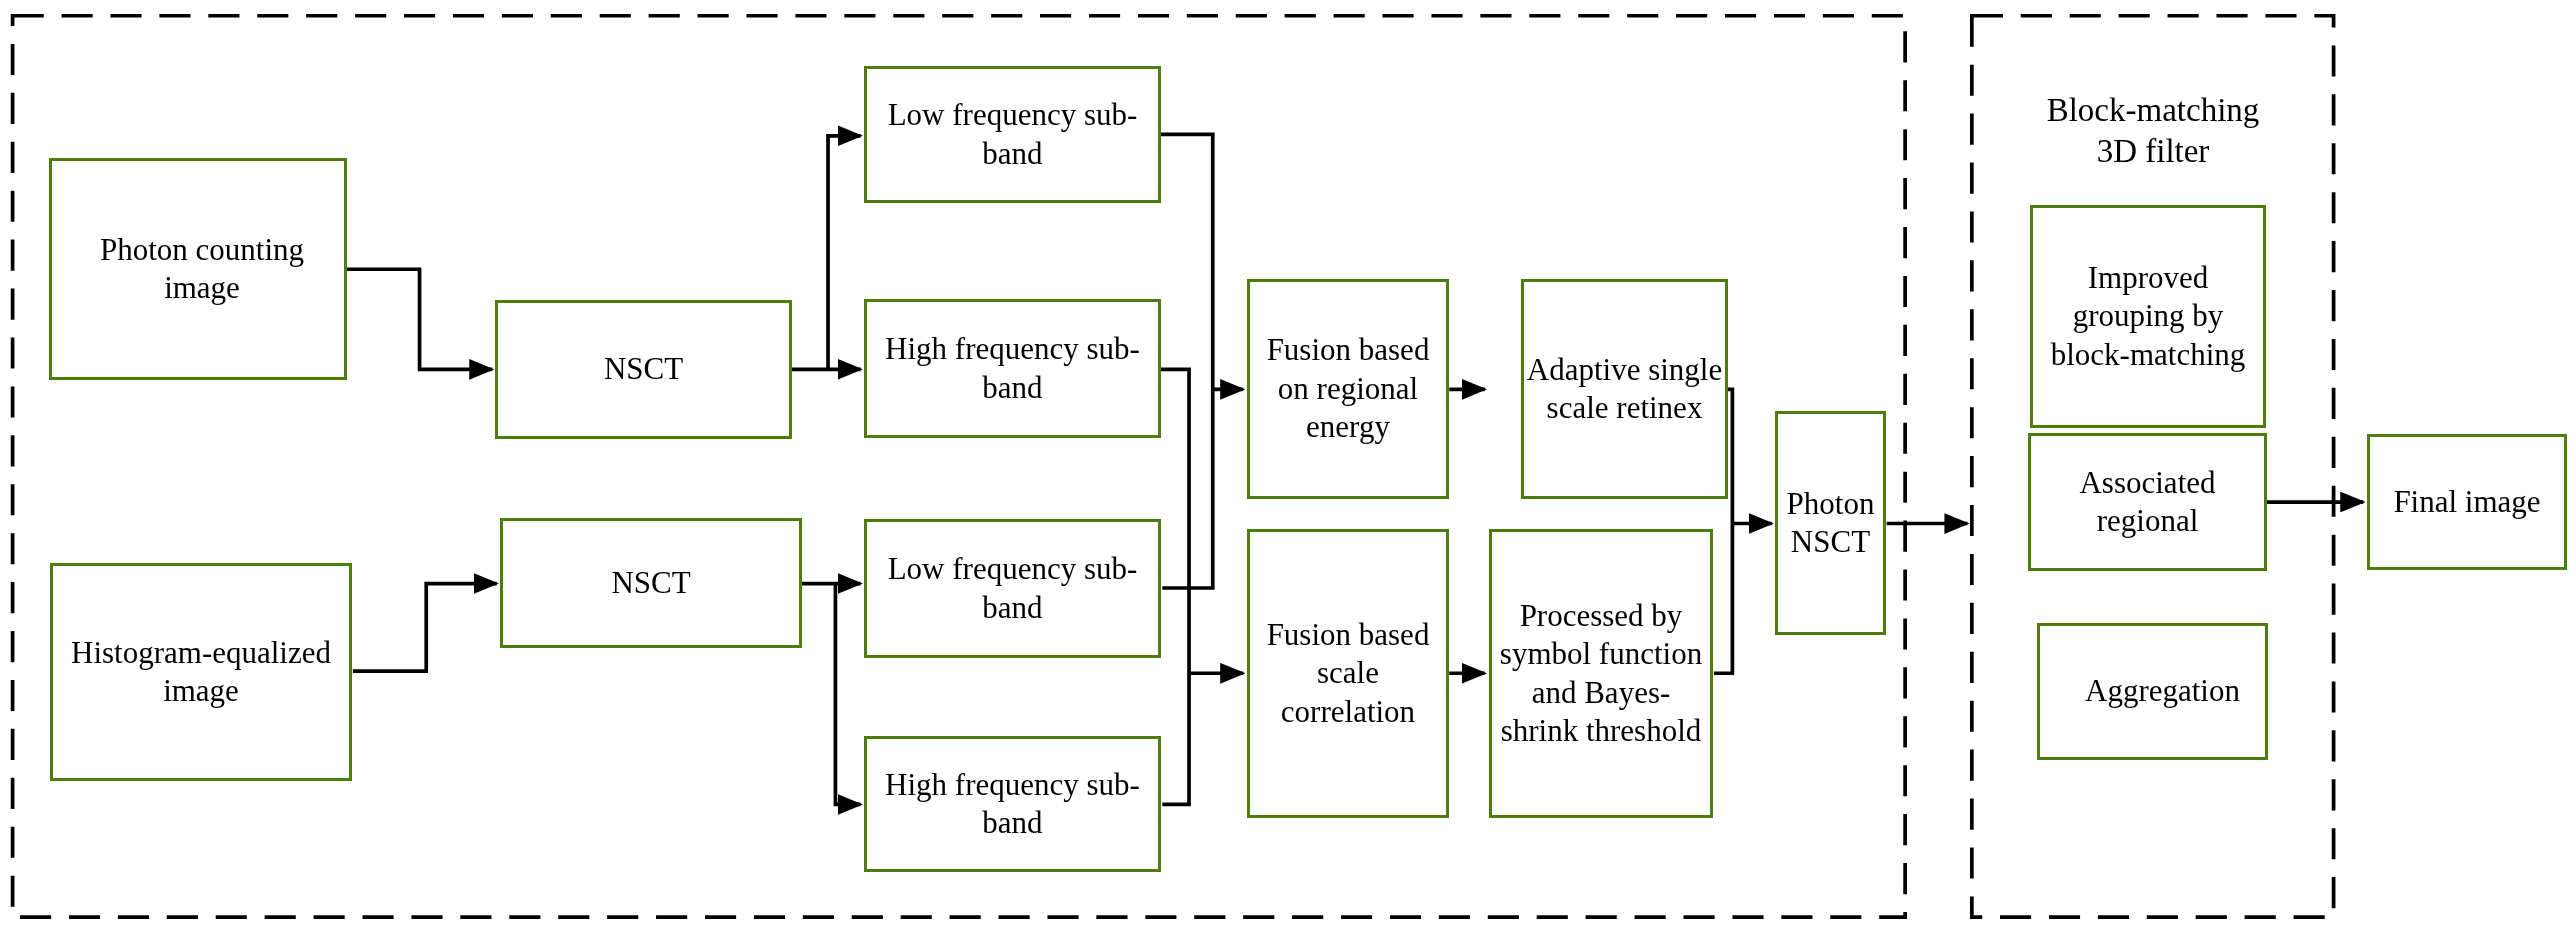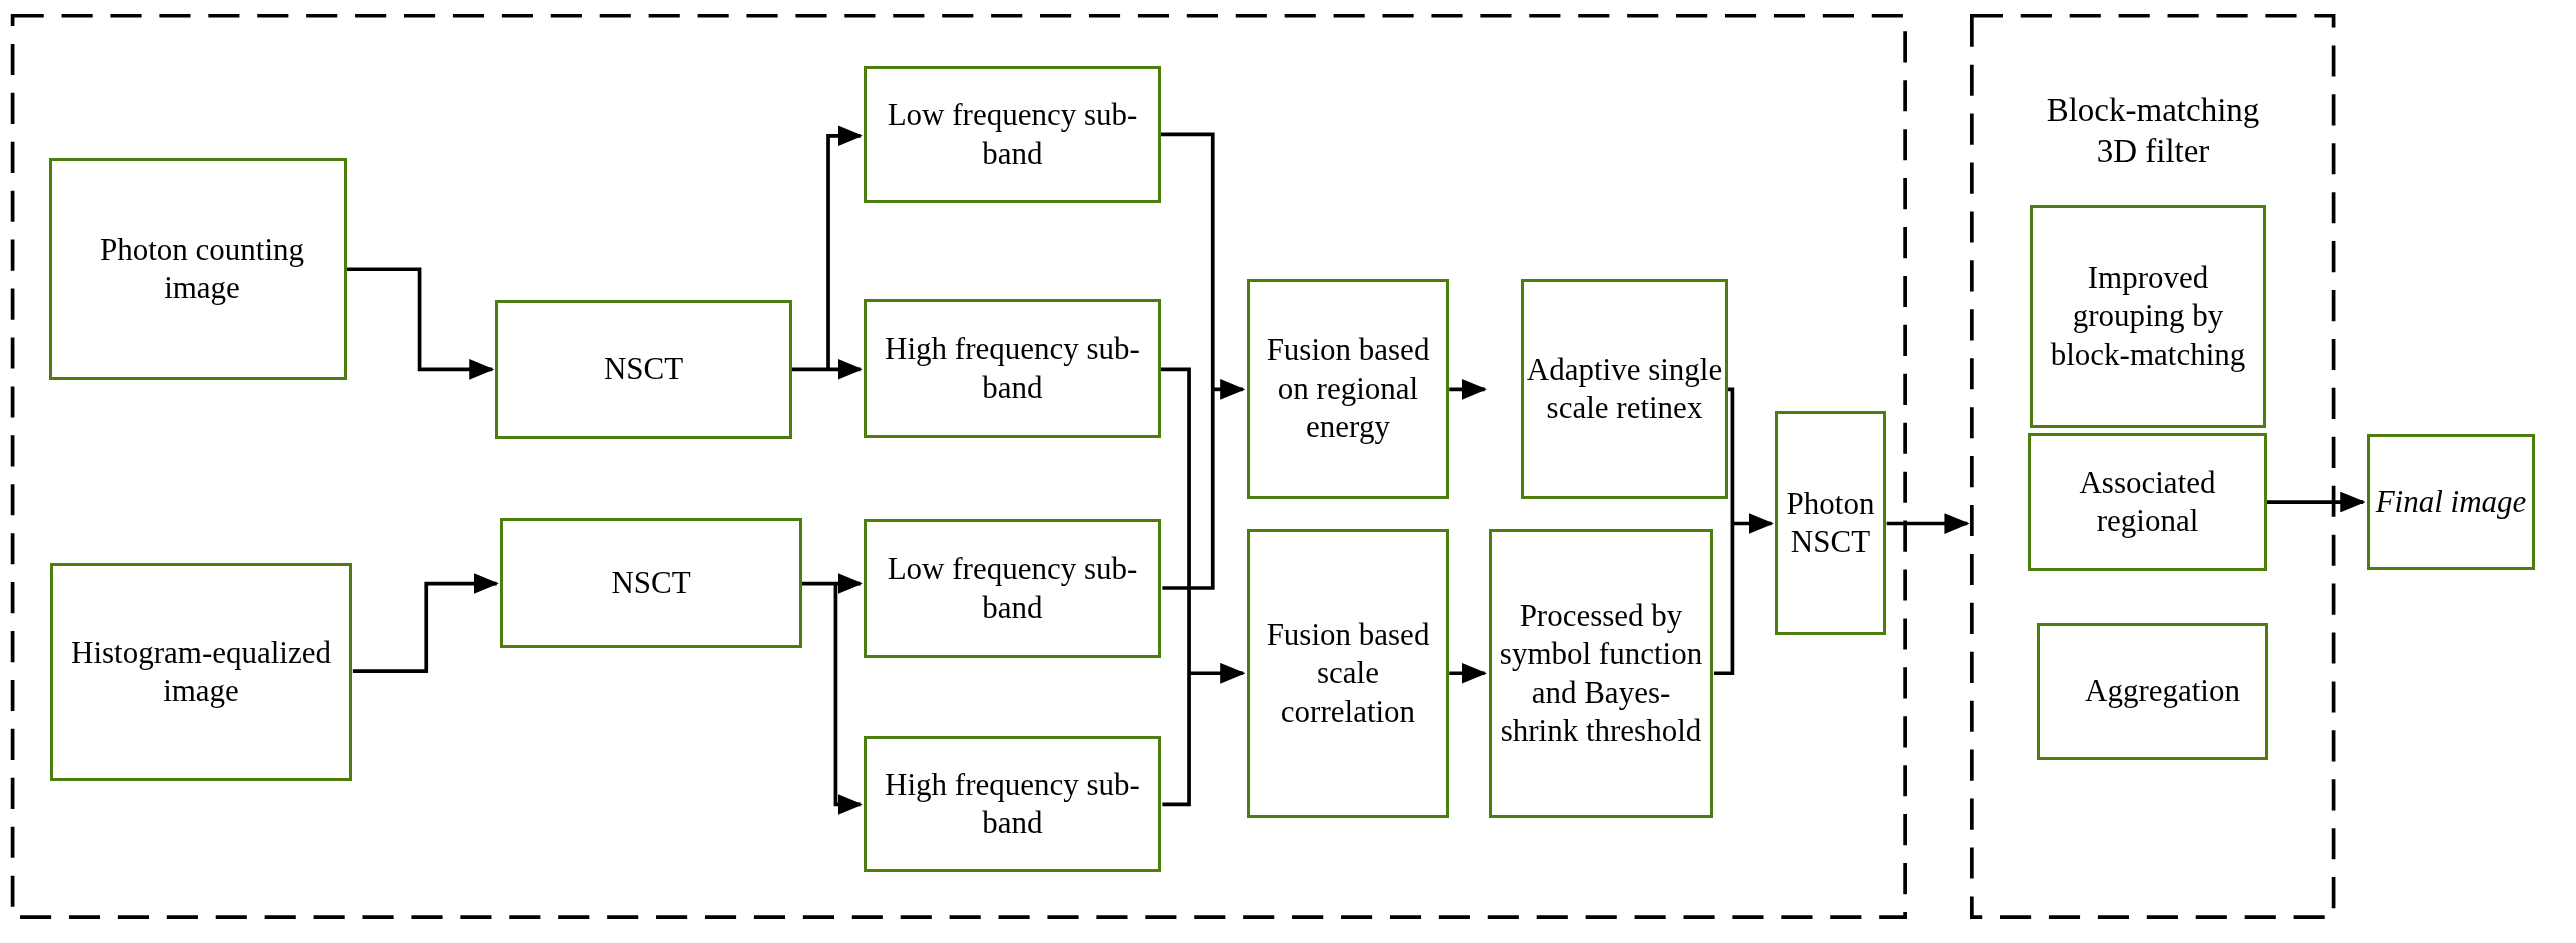--- a/index.html
+++ b/index.html
@@ -126,16 +126,16 @@
 
   <div class="node" style="left:2030px; top:205px; width:236px; height:223px;">Improved
 grouping by
 block-matching</div>
 
   <div class="node" style="left:2028px; top:433px; width:239px; height:138px;">Associated
 regional</div>
 
   <div class="node" style="left:2037px; top:623px; width:231px; height:137px;padding-left:20px;">Aggregation</div>
 
-  <div class="node" style="left:2367px; top:434px; width:168px; height:136px;font-style:italic;">Final image</div>
+  <div class="node" style="left:2367px; top:434px; width:200px; height:136px;">Final image</div>
 
 </div>
 
 
 </body></html>

